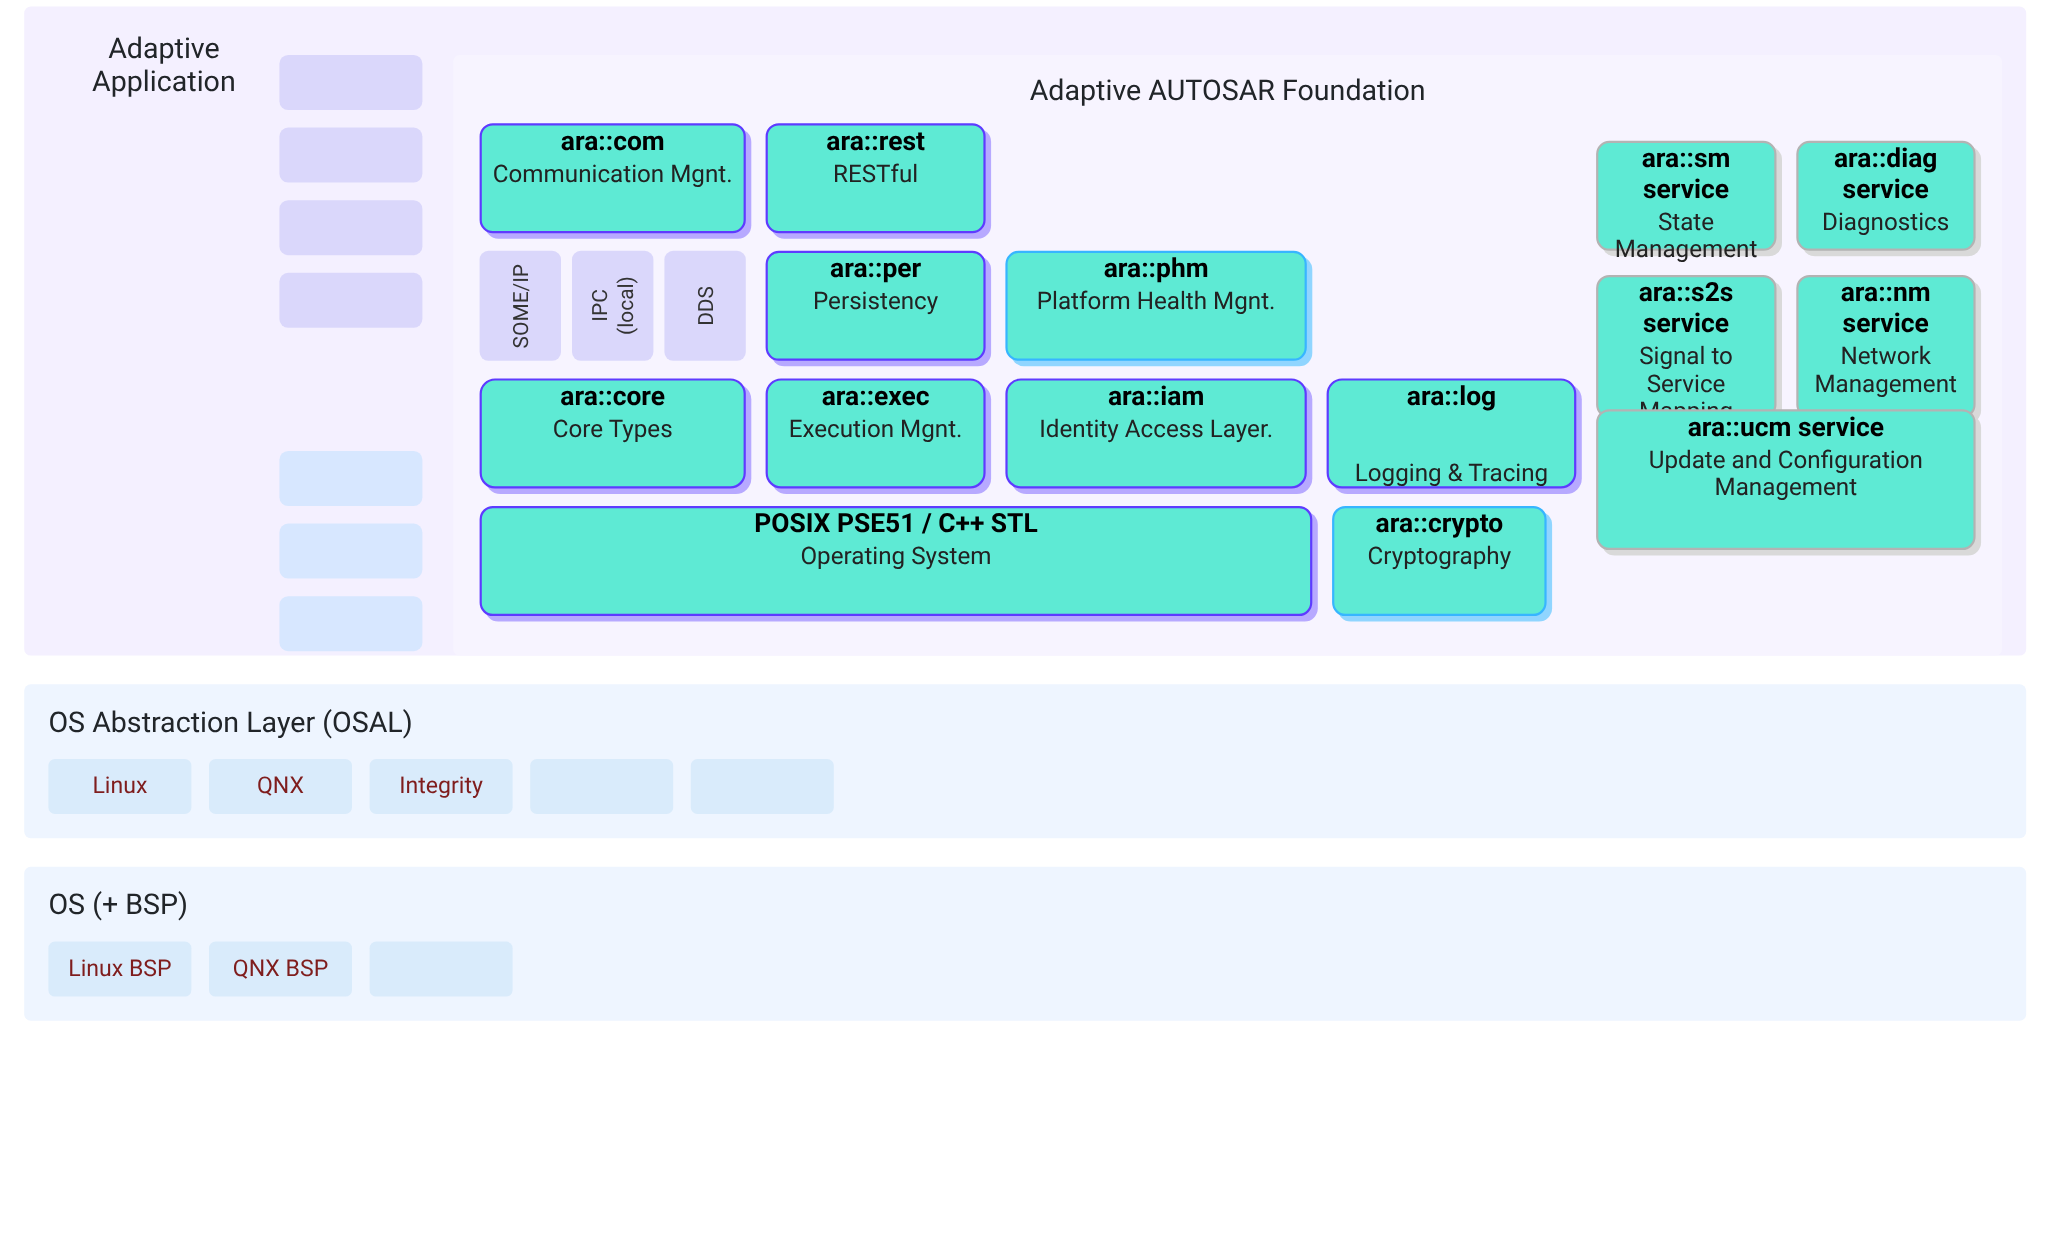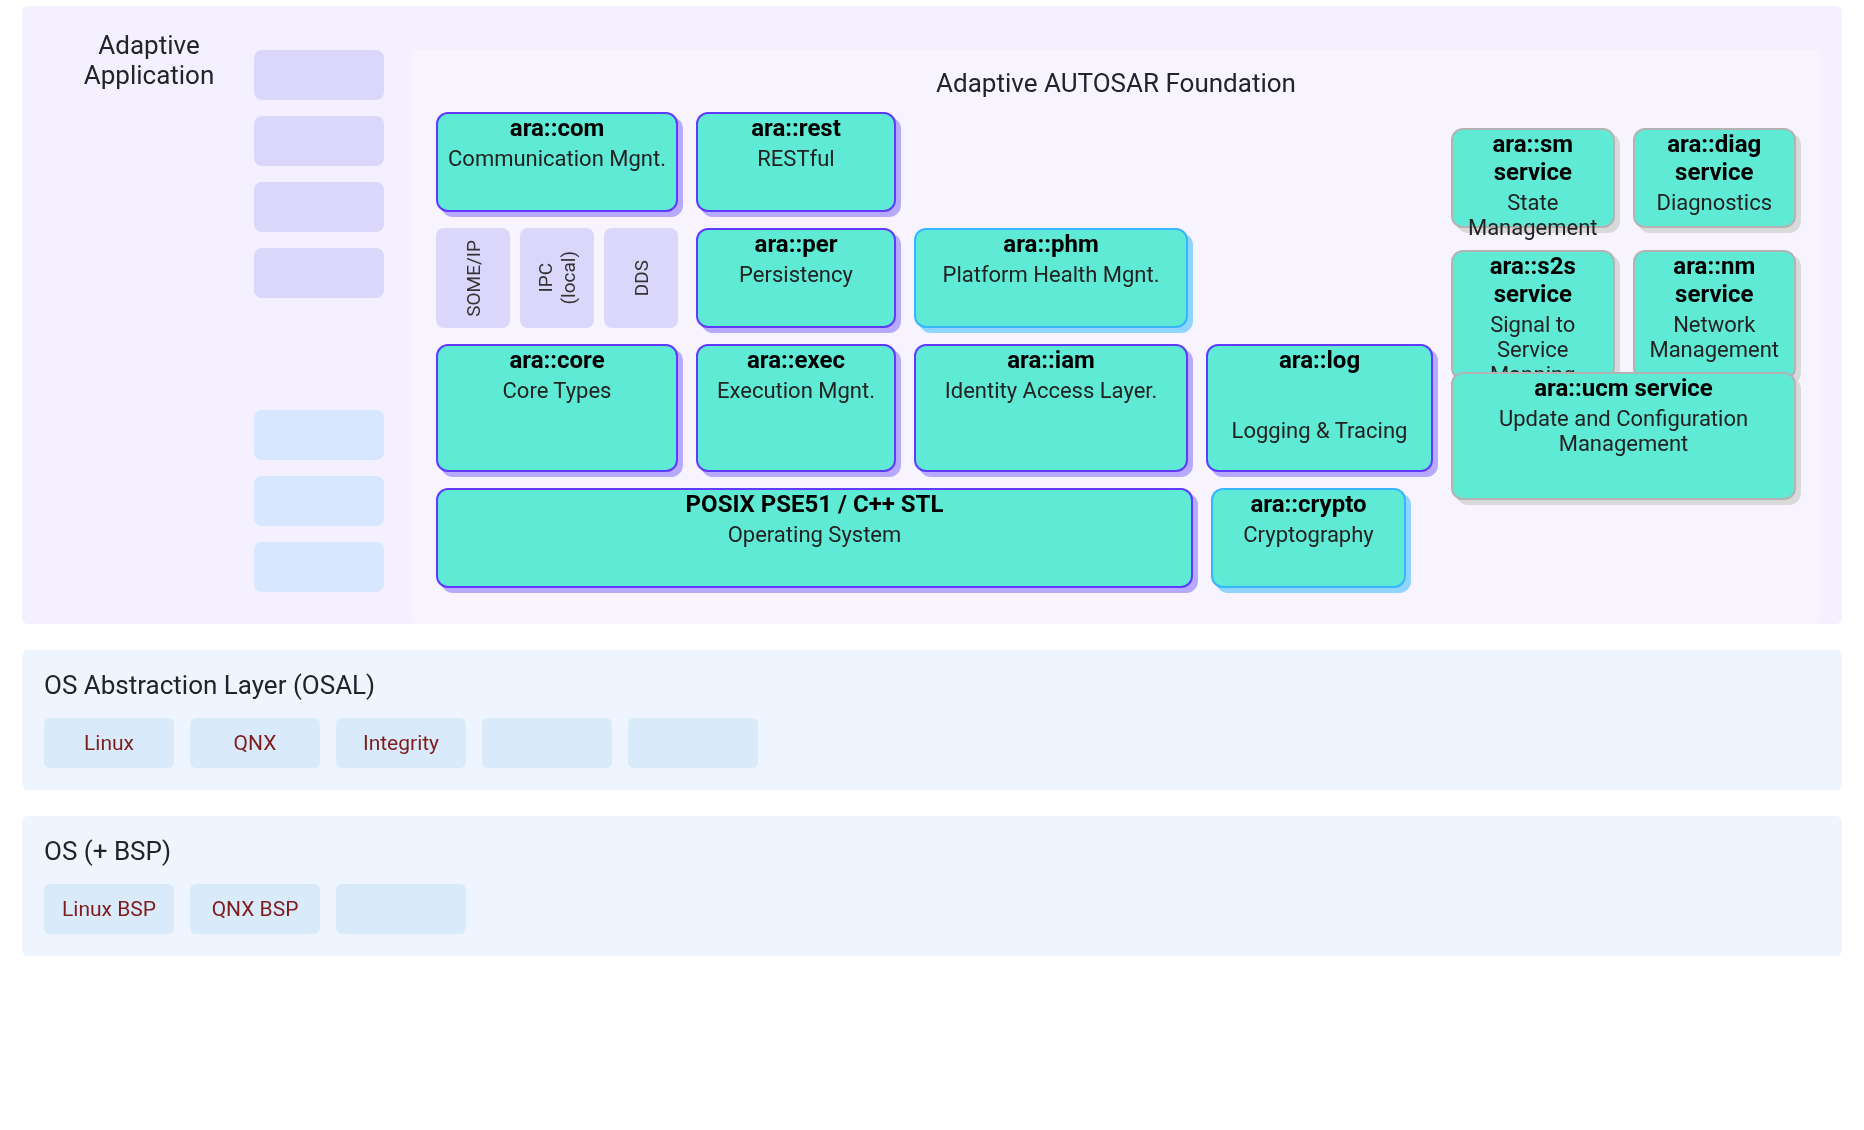--- a/index.html
+++ b/index.html
@@ -61,21 +61,21 @@
     display:flex;flex-direction:column;align-items:center;justify-content:flex-start;
     gap:4px;flex:1;height:100px;
     padding:0 6px;
     text-align:center;
   }
   .box.p{border:2px solid var(--purple-box);box-shadow:5px 5px 0 var(--purple-shadow);}
   .box.c{border:2px solid var(--cyan);box-shadow:5px 5px 0 var(--cyan-shadow);}
   .box.g{border:2px solid var(--gray-border);box-shadow:5px 5px 0 var(--gray-shadow);margin-top:16px;}
   .box .name{font-weight:700;font-size:24px;color:#000;}
   .box .sub{font-size:22px;color:#222;}
-  .row3 .box{height:128px;}
+  .row3 .box{height:100px;border-radius:14px;}
   .row.os .box.posix{flex:0 0 757px;}
   .row.os .box{height:100px;}
   .row2-proto{display:flex;gap:18px;}
   .proto-group{display:flex;gap:10px;flex:0 0 242px;height:100px;}
   .proto{background:var(--lav-slot);border-radius:8px;flex:1;display:flex;align-items:center;justify-content:center;}
   .proto .v{writing-mode:vertical-rl;transform:rotate(180deg);font-size:19px;color:#333;text-align:center;}
   .two-line{display:flex;flex-direction:column;align-items:center;}
   .box.fixedA{flex:0 0 242px;}
   .box.fixedB{flex:0 0 200px;}
   .box.fixedC{flex:0 0 274px;}

